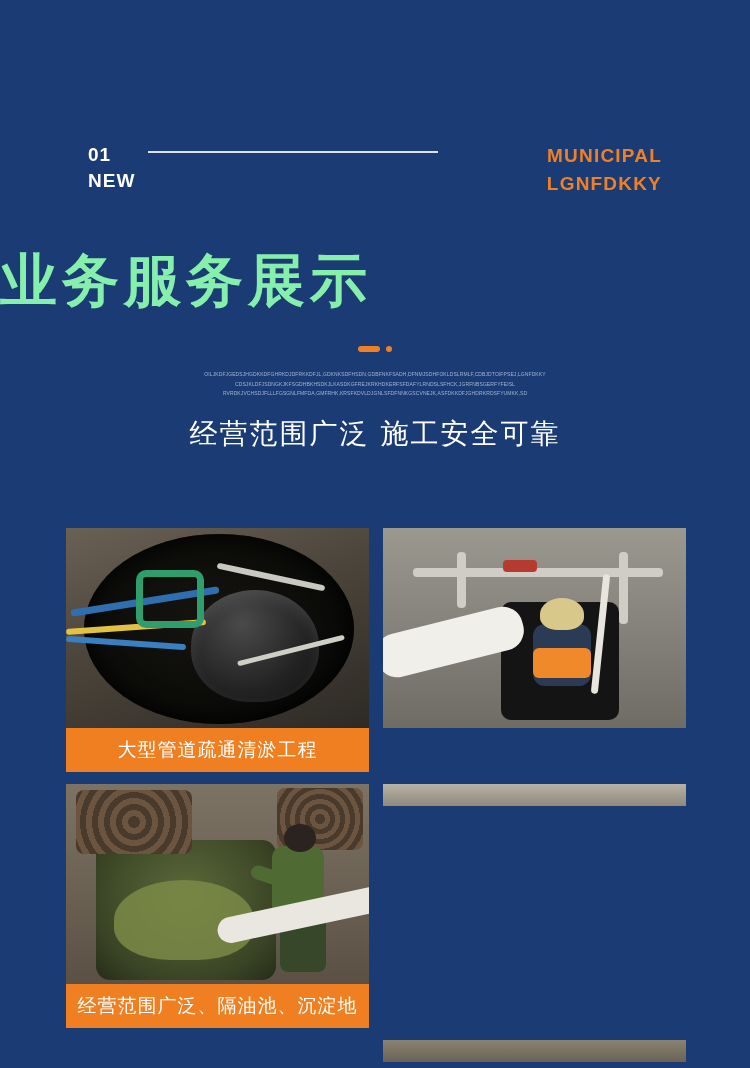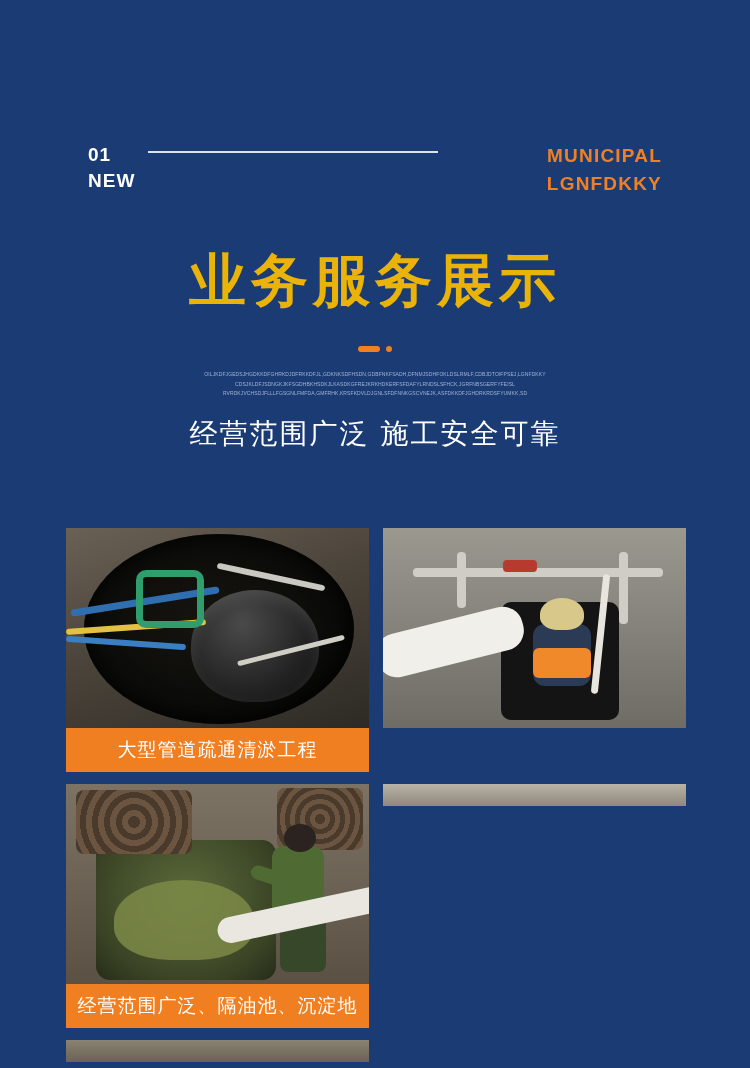--- a/index.html
+++ b/index.html
@@ -55,22 +55,21 @@
     line-height: 1.45;
   }
   .header-right span { display: block; }
 
   
   .title {
     position: absolute;
     top: 243px;
     left: 0;
     width: 750px;
-    text-align: center;
-    color: #eab308;
+    color: #86efac;
     font-size: 57px;
     font-weight: bold;
     letter-spacing: 5px;
     font-family: "DejaVu Sans", "Liberation Sans", sans-serif;
   }
 
   
   .dots {
     position: absolute;
     top: 346px;
@@ -125,20 +124,21 @@
 
   
   .grid {
     position: absolute;
     top: 528px;
     left: 66px;
     width: 620px;
     display: flex;
     flex-wrap: wrap;
     gap: 12px 14px;
+    justify-content: flex-end;
   }
   .card {
     width: 303px;
     position: relative;
   }
   .photo {
     width: 303px;
     height: 200px;
     overflow: hidden;
     position: relative;

